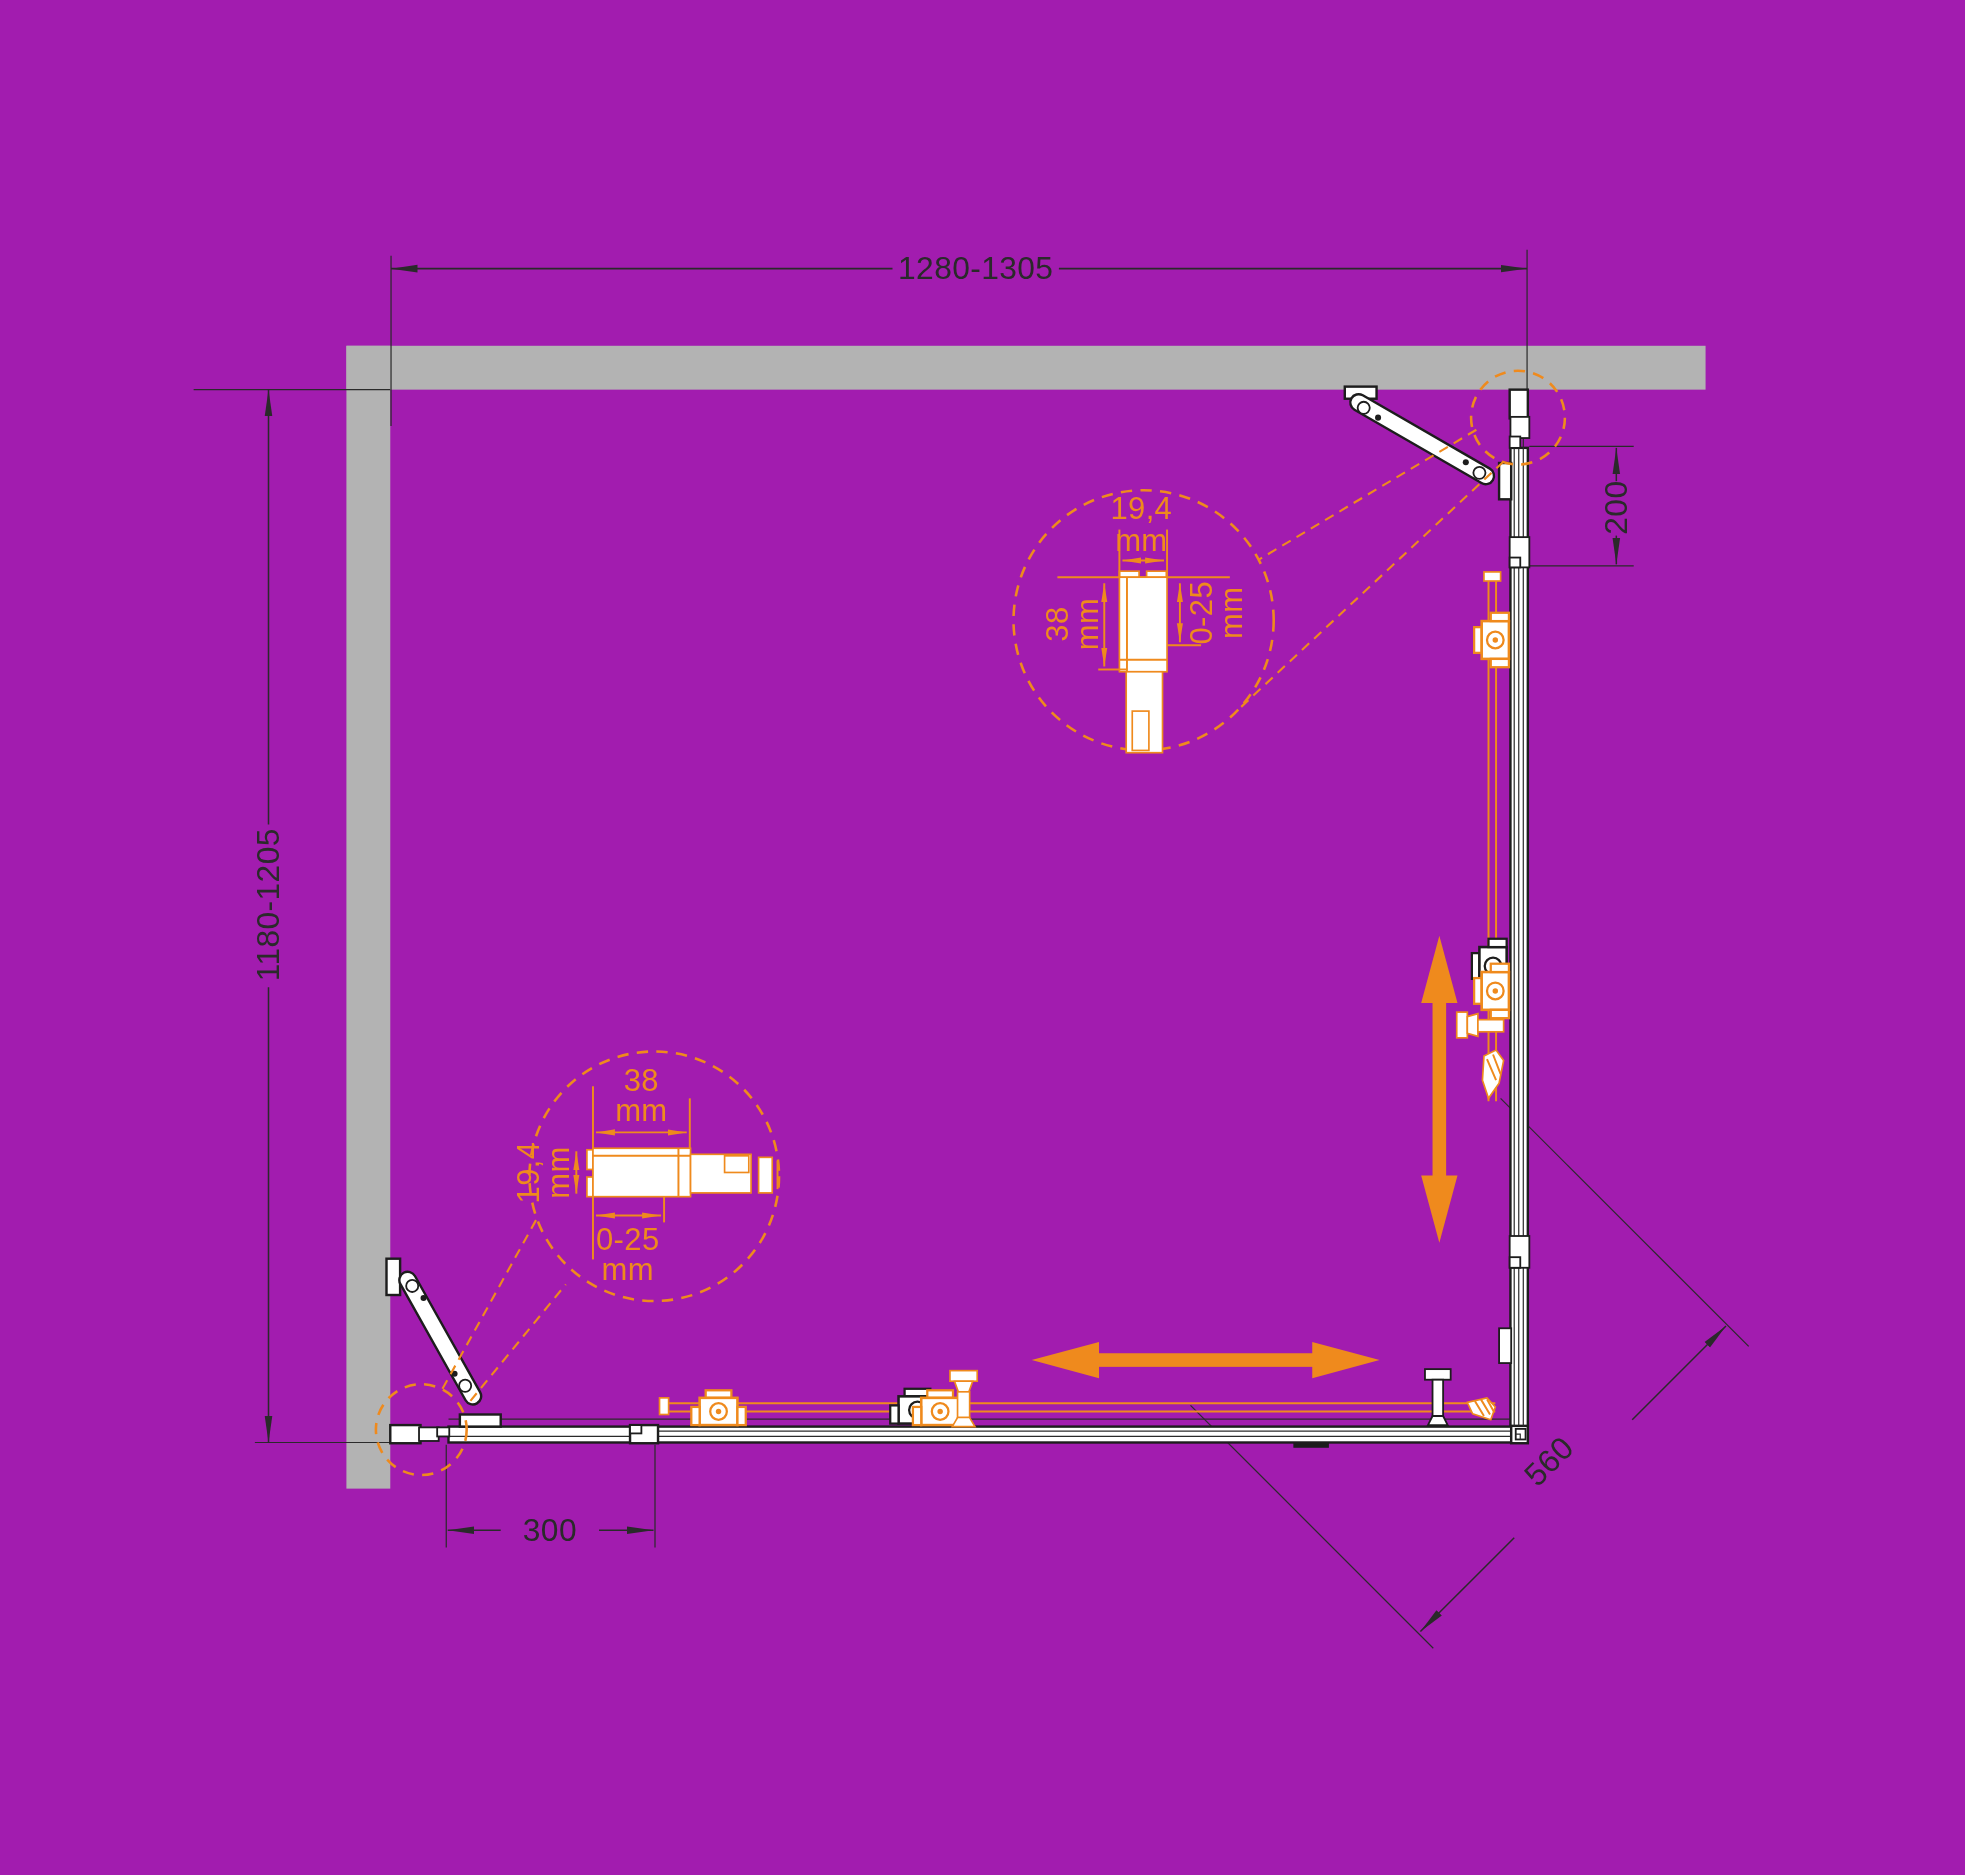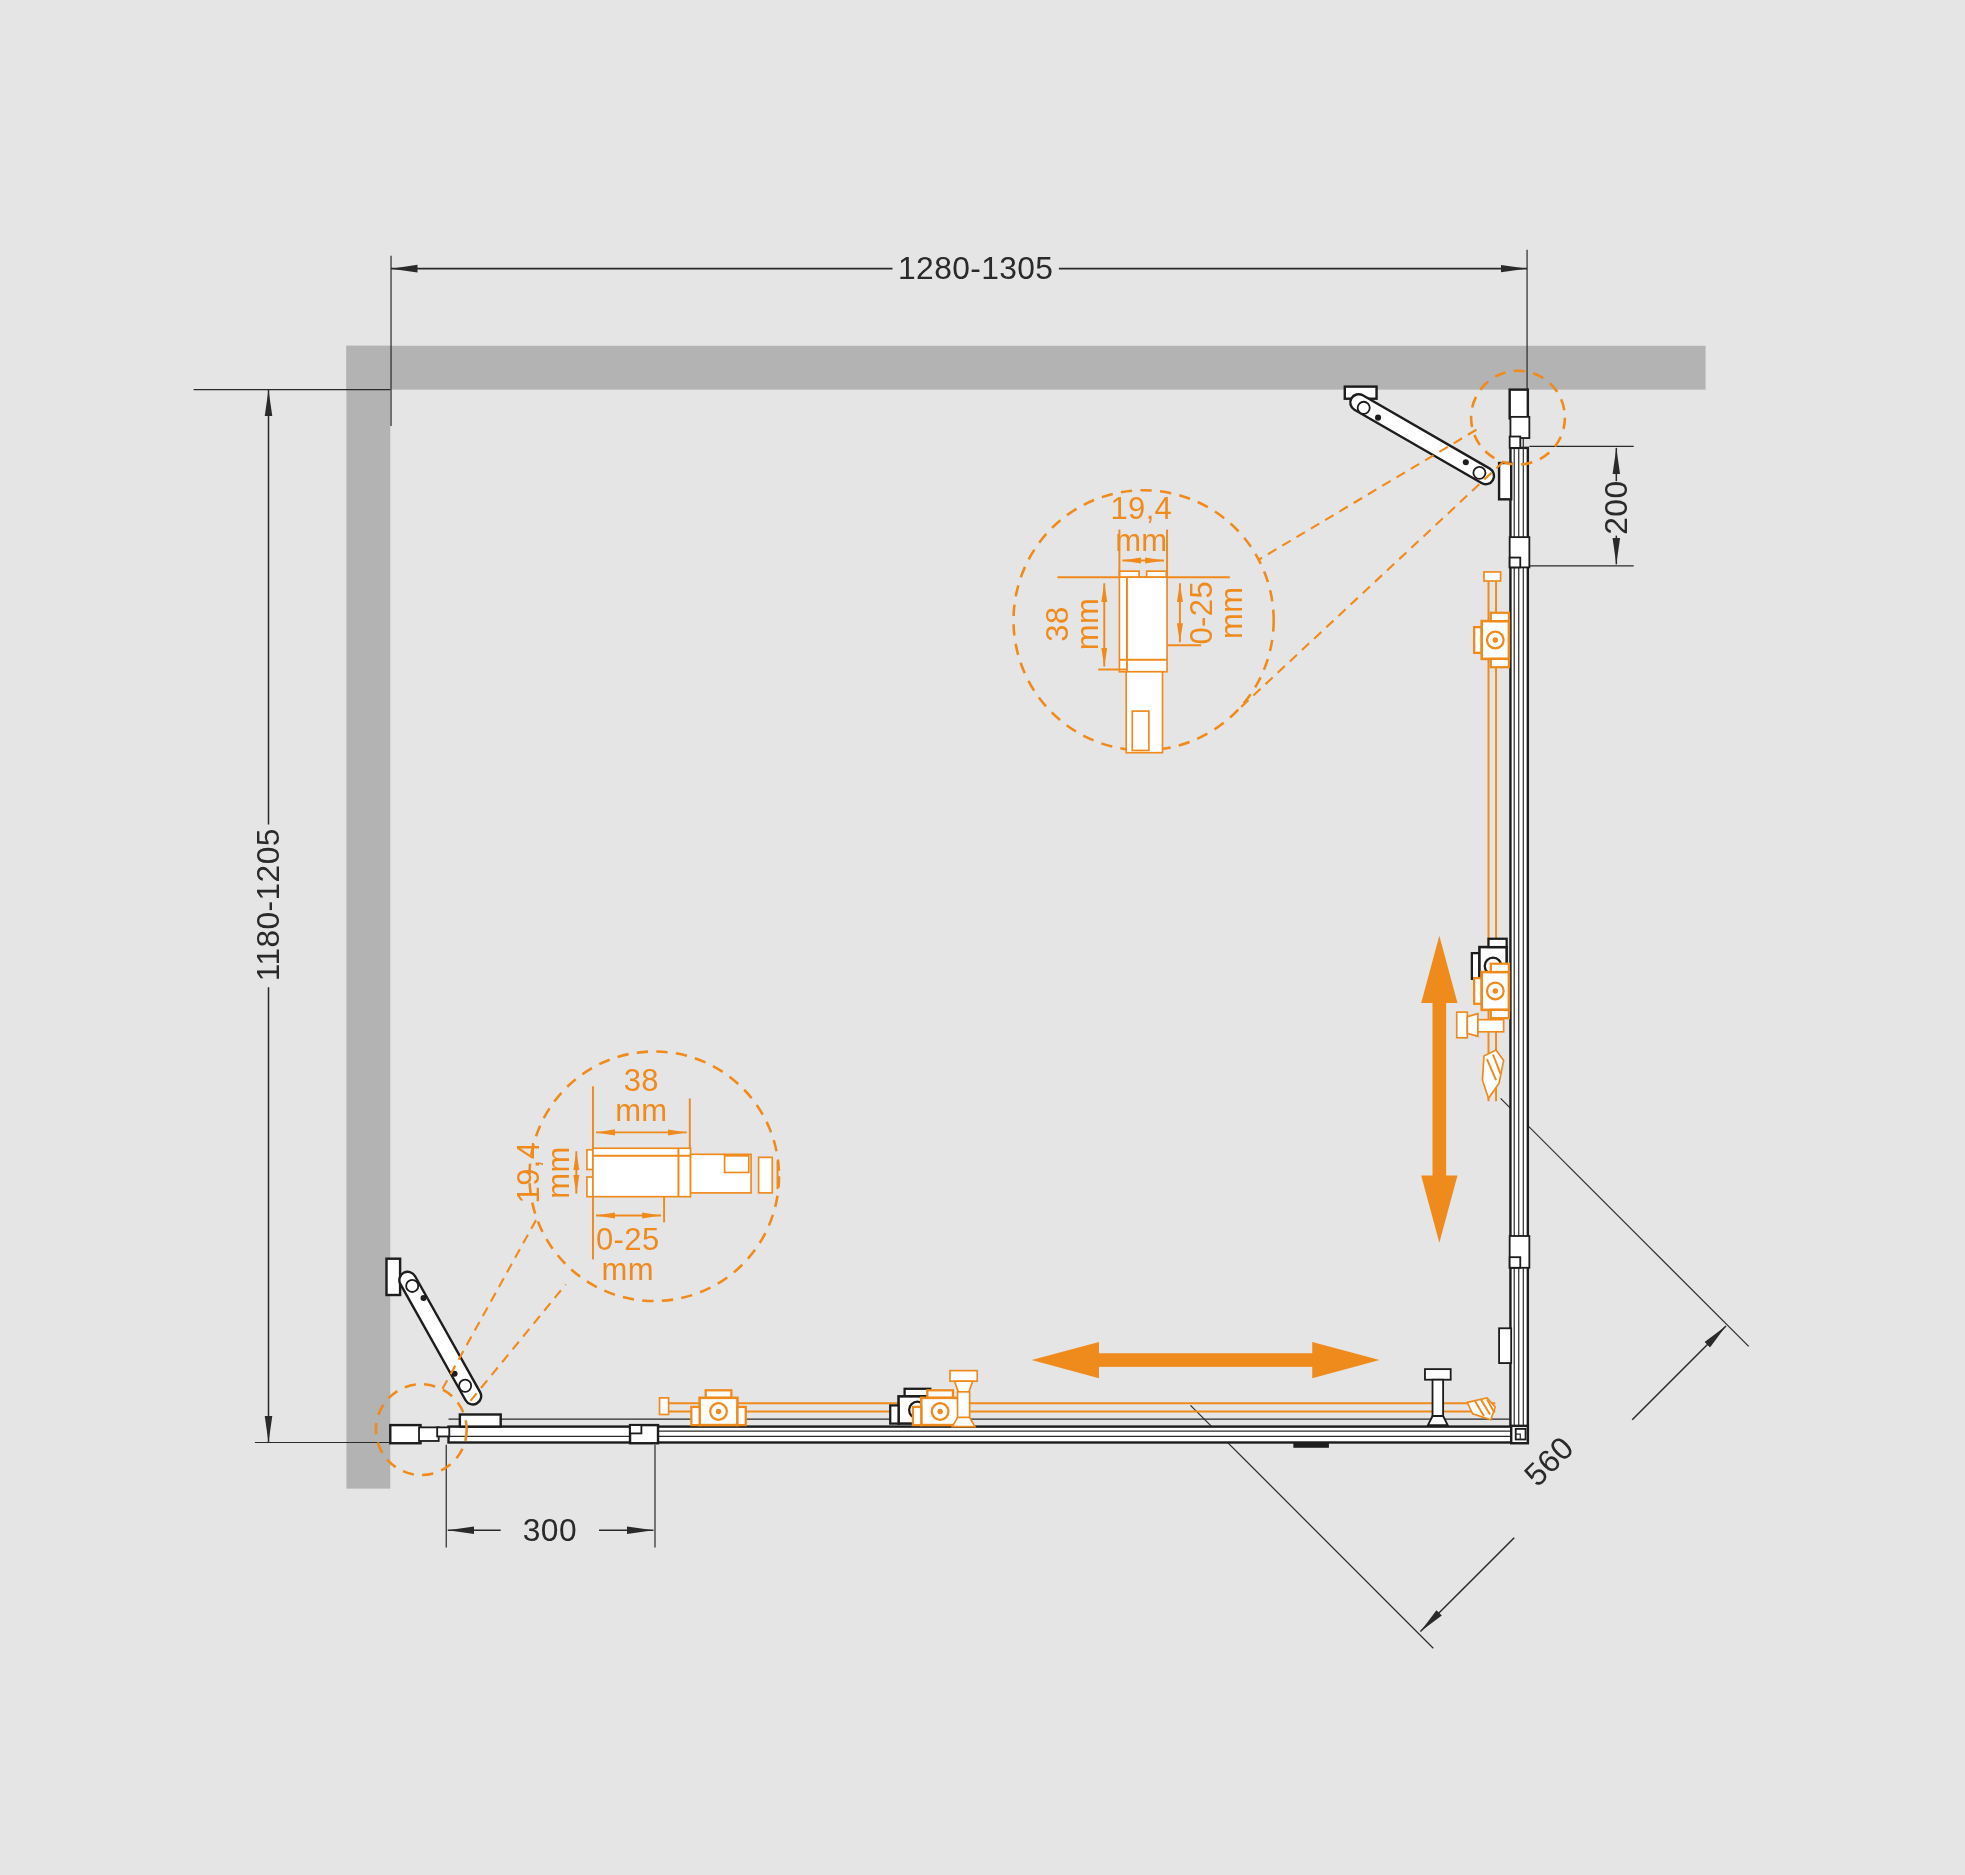--- a/index.html
+++ b/index.html
@@ -1,16 +1,16 @@
 <!DOCTYPE html>
 <html style="font-size:12px"><head>
 <meta charset="utf-8">
 <style>
   html,body{margin:0;padding:0;background:#ffffff;}
-  .stage{position:relative;width:1965px;height:1876px;background:#e5e5e5;overflow:hidden;
+  .stage{position:relative;width:1965px;height:1876px;background:#a21caf;overflow:hidden;
          font-family:"Liberation Sans", sans-serif;}
   svg{position:absolute;inset:0;}
   .ln{stroke:#2a2a2a;stroke-width:2;fill:none;}
   .thin{stroke:#2a2a2a;stroke-width:1.6;fill:none;}
   .prof{stroke:#1d1d1d;stroke-width:3.2;fill:#ffffff;}
   .prof2{stroke:#1d1d1d;stroke-width:2.4;fill:#ffffff;}
   .oln{stroke:#ef8a1d;stroke-width:2.6;fill:none;}
   .oln2{stroke:#ef8a1d;stroke-width:2.2;fill:#ffffff;}
   .ofill{fill:#ef8a1d;stroke:none;}
   .dash{stroke:#ef8a1d;stroke-width:3.4;fill:none;stroke-dasharray:15 11;}

